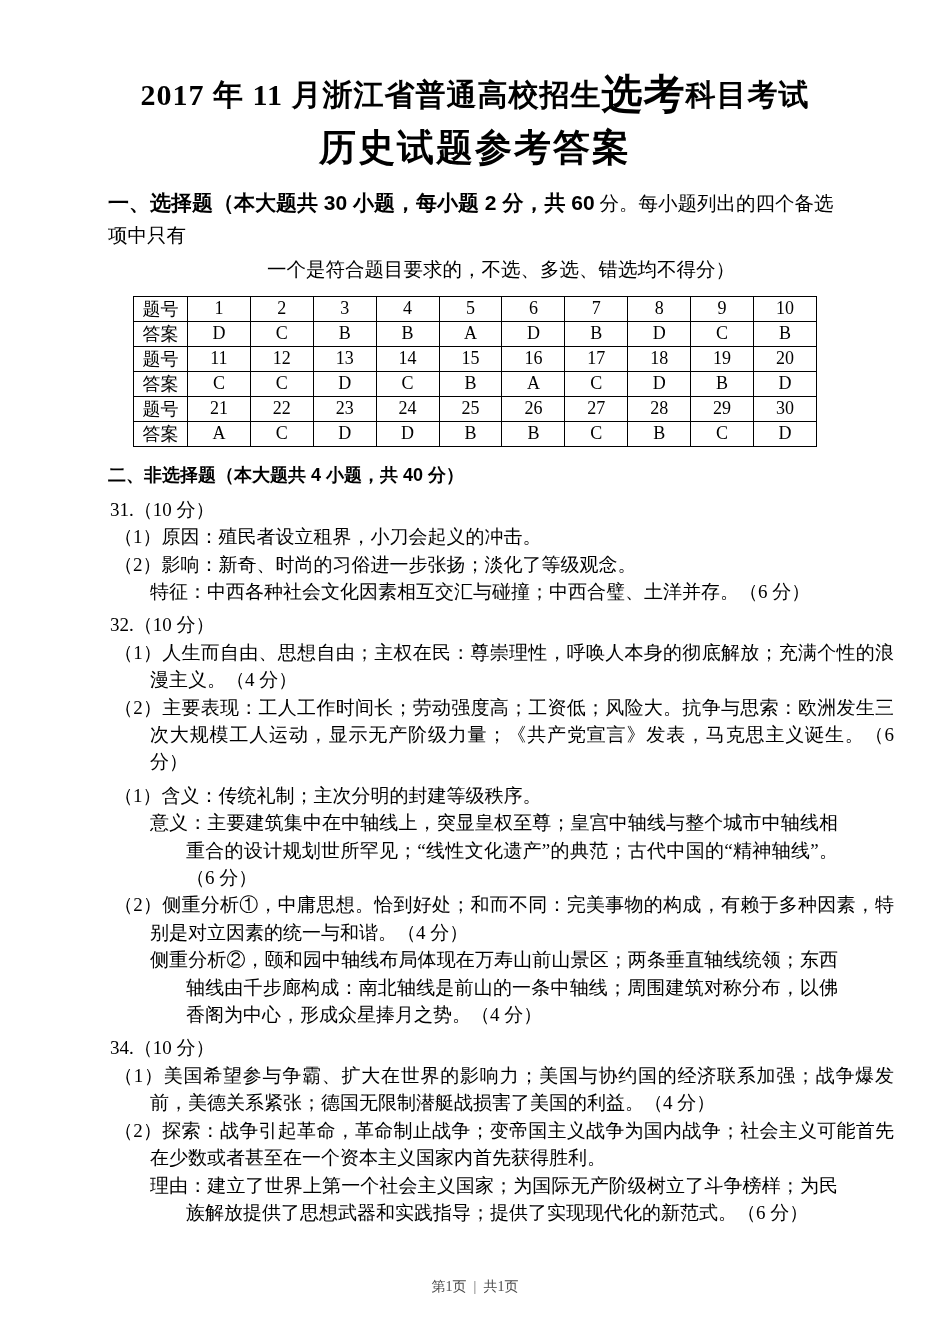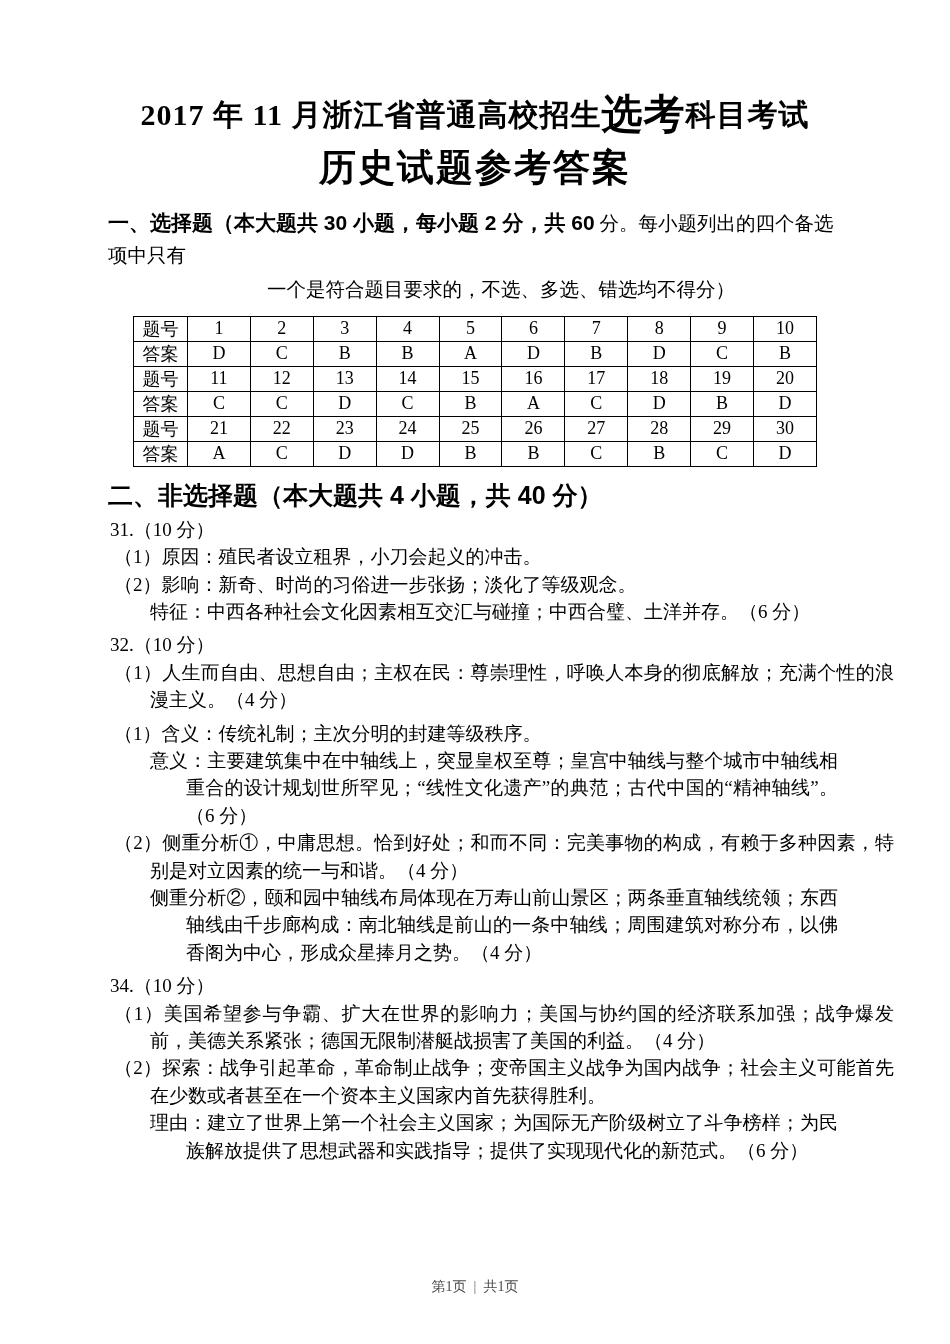--- a/index.html
+++ b/index.html
@@ -7,21 +7,21 @@
   .page {
     position: relative;
     width: 950px;
     height: 1344px;
     margin: 0 auto;
     background: #ffffff;
     color: #000000;
     font-family: "Liberation Serif", "DejaVu Serif", serif;
     overflow: hidden;
   }
-  .content { padding-top: 94px; }
+  .content { padding-top: 74px; }
 
   
   .title1 {
     text-align: center;
     font-family: "Liberation Serif", "DejaVu Serif", serif;
     font-weight: bold;
     font-size: 30px;
     line-height: 1.35;
     letter-spacing: 1px;
   }
@@ -81,21 +81,21 @@
     font-weight: normal;
     padding: 0;
   }
   table.answers td.lbl { width: 54px; }
 
   
   .sec2-heading {
     margin: 13px 98px 0 108px;
     font-family: "Liberation Sans", "DejaVu Sans", sans-serif;
     font-weight: bold;
-    font-size: 25px;
+    font-size: 18px;
     line-height: 30px;
   }
 
   
   .qa { margin-top: 6px; }
   .qa p {
     font-size: 19px;
     line-height: 27.4px;
     text-align: justify;
   }
@@ -218,20 +218,21 @@
     <div class="qa">
       <p class="qnum">31.（10 分）</p>
       <p class="lv1">（1）原因：殖民者设立租界，小刀会起义的冲击。</p>
       <p class="lv1">（2）影响：新奇、时尚的习俗进一步张扬；淡化了等级观念。</p>
       <p class="lv2">特征：中西各种社会文化因素相互交汇与碰撞；中西合璧、土洋并存。（6 分）</p>
     </div>
 
     <div class="qa">
       <p class="qnum">32.（10 分）</p>
       <p class="lv1">（1）人生而自由、思想自由；主权在民：尊崇理性，呼唤人本身的彻底解放；充满个性的浪漫主义。（4 分）</p>
+      <p class="lv1">（2）主要表现：工人工作时间长；劳动强度高；工资低；风险大。抗争与思索：欧洲发生三次大规模工人运动，显示无产阶级力量；《共产党宣言》发表，马克思主义诞生。（6 分）</p>
     </div>
 
     <div class="qa">
       <p class="lv1">（1）含义：传统礼制；主次分明的封建等级秩序。</p>
       <p class="lv2">意义：主要建筑集中在中轴线上，突显皇权至尊；皇宫中轴线与整个城市中轴线相重合的设计规划世所罕见；“线性文化遗产”的典范；古代中国的“精神轴线”。（6 分）</p>
       <p class="lv1">（2）侧重分析①，中庸思想。恰到好处；和而不同：完美事物的构成，有赖于多种因素，特别是对立因素的统一与和谐。（4 分）</p>
       <p class="lv2">侧重分析②，颐和园中轴线布局体现在万寿山前山景区；两条垂直轴线统领；东西轴线由千步廊构成：南北轴线是前山的一条中轴线；周围建筑对称分布，以佛香阁为中心，形成众星捧月之势。（4 分）</p>
     </div>
 
     <div class="qa">

